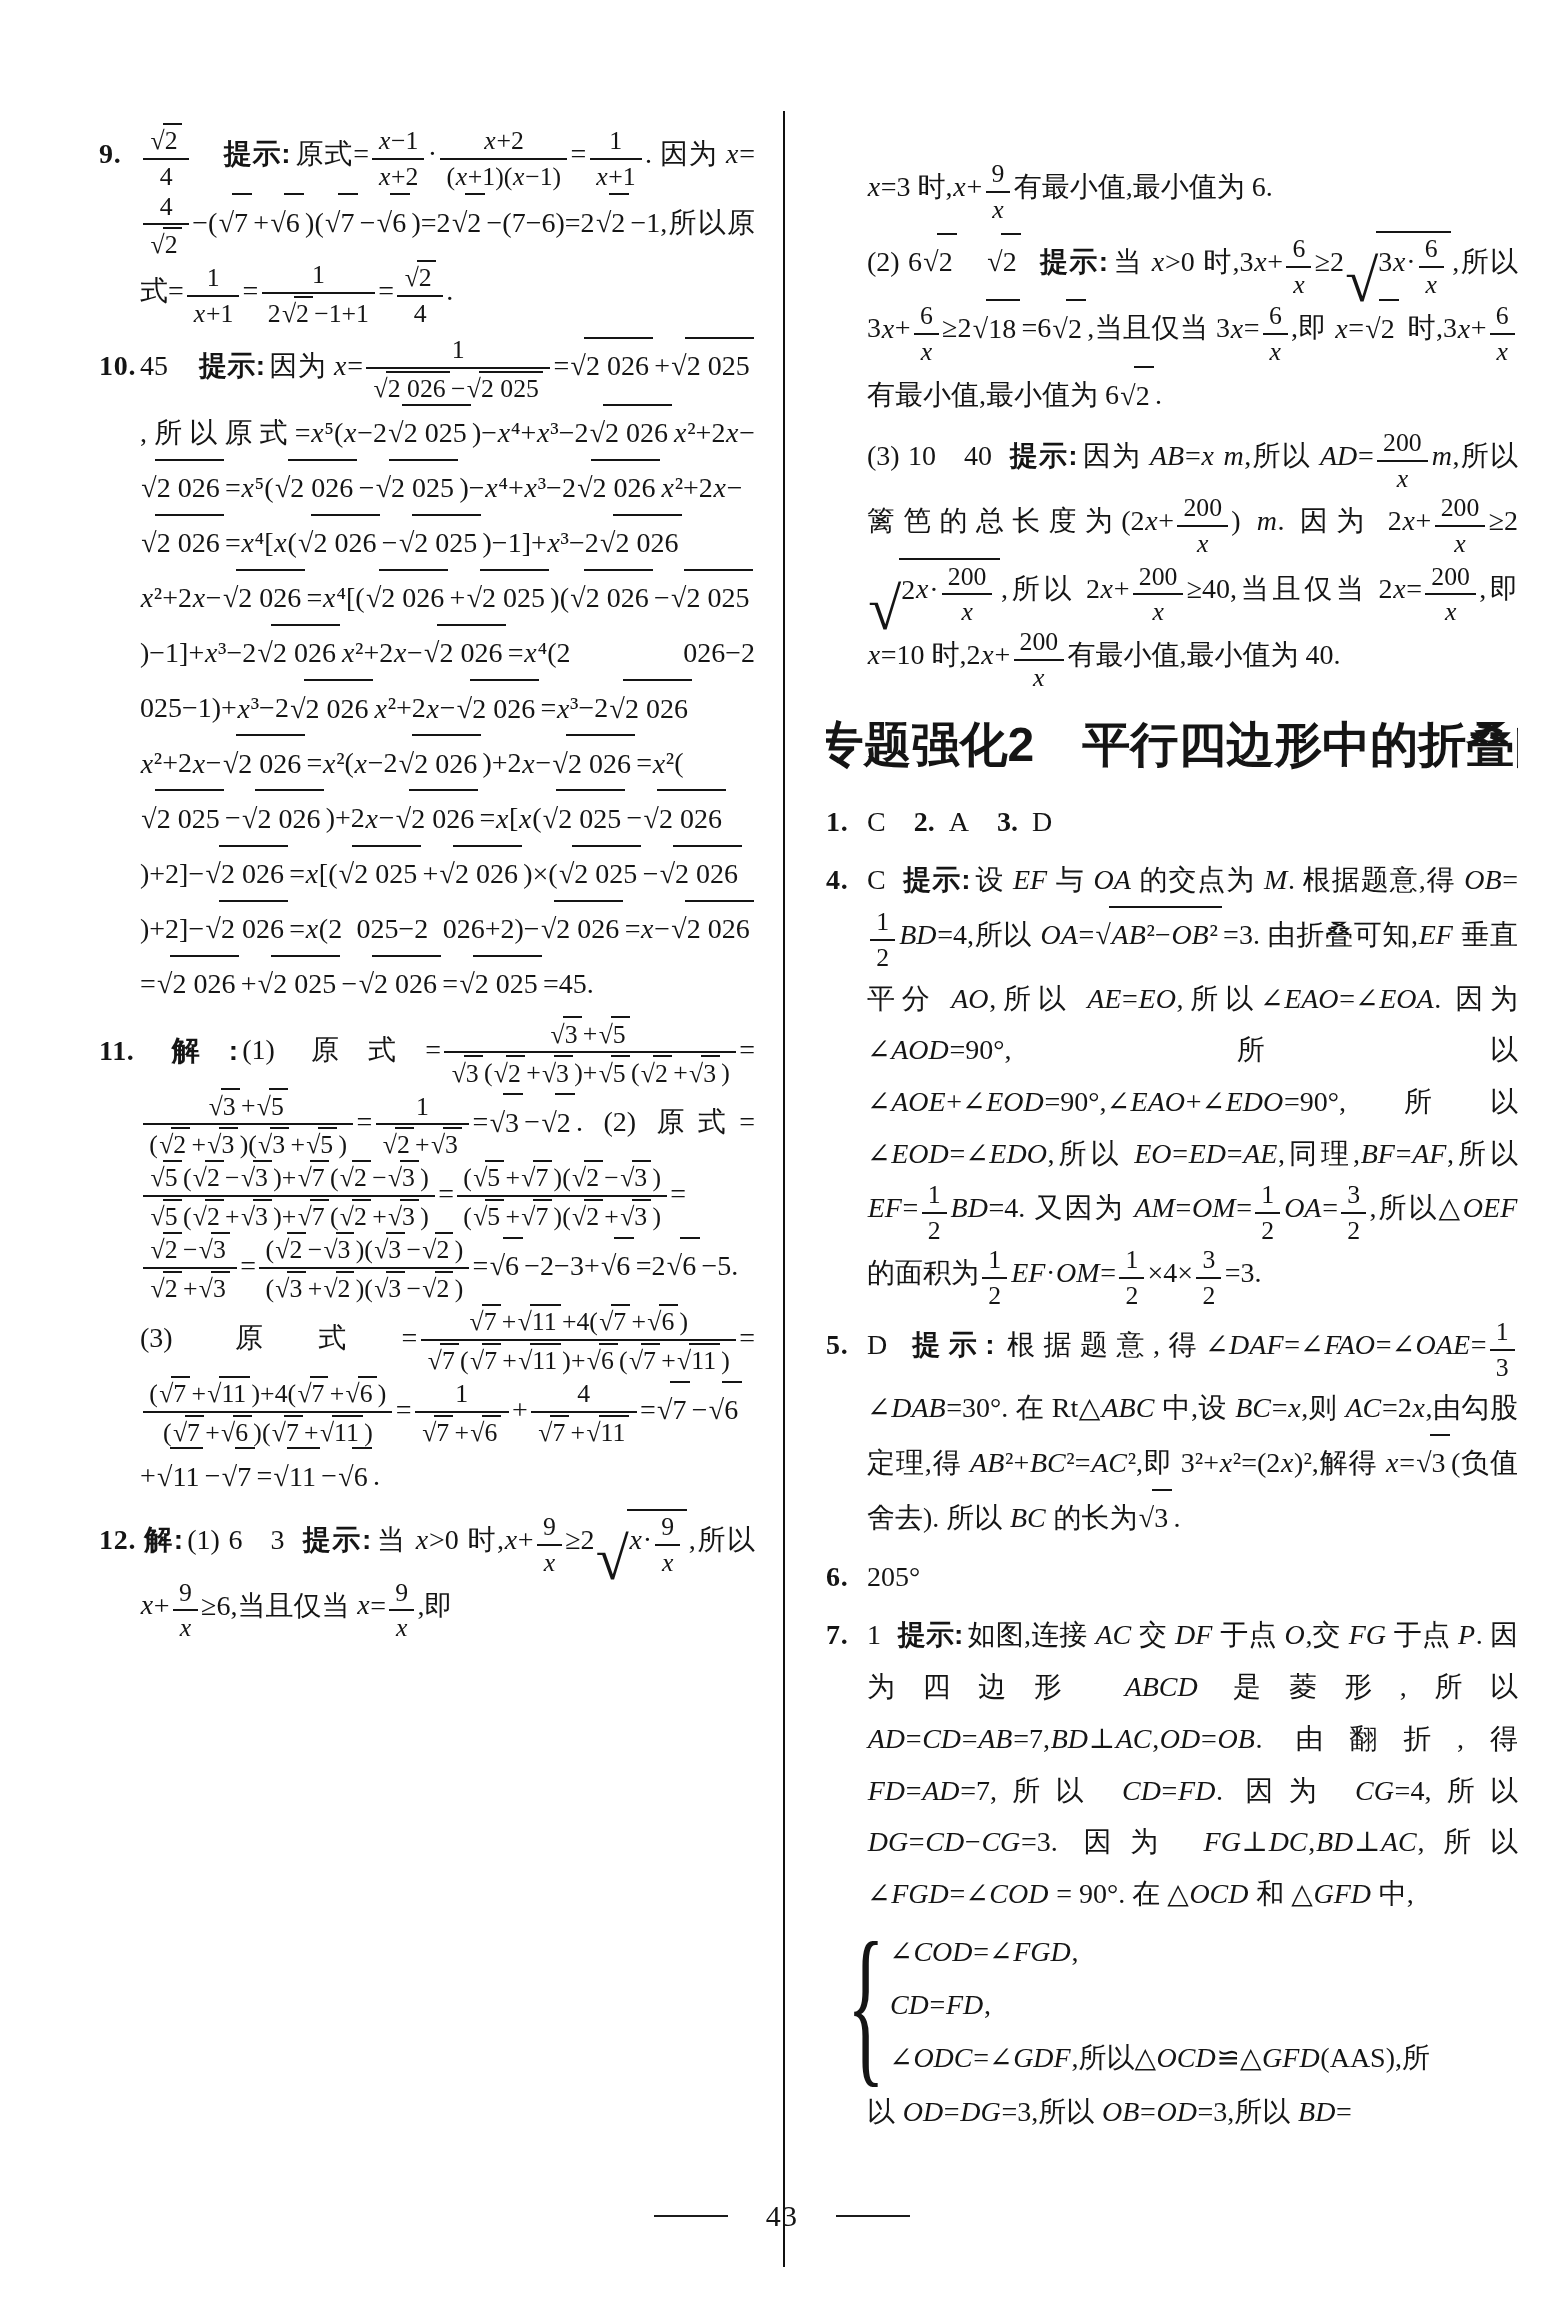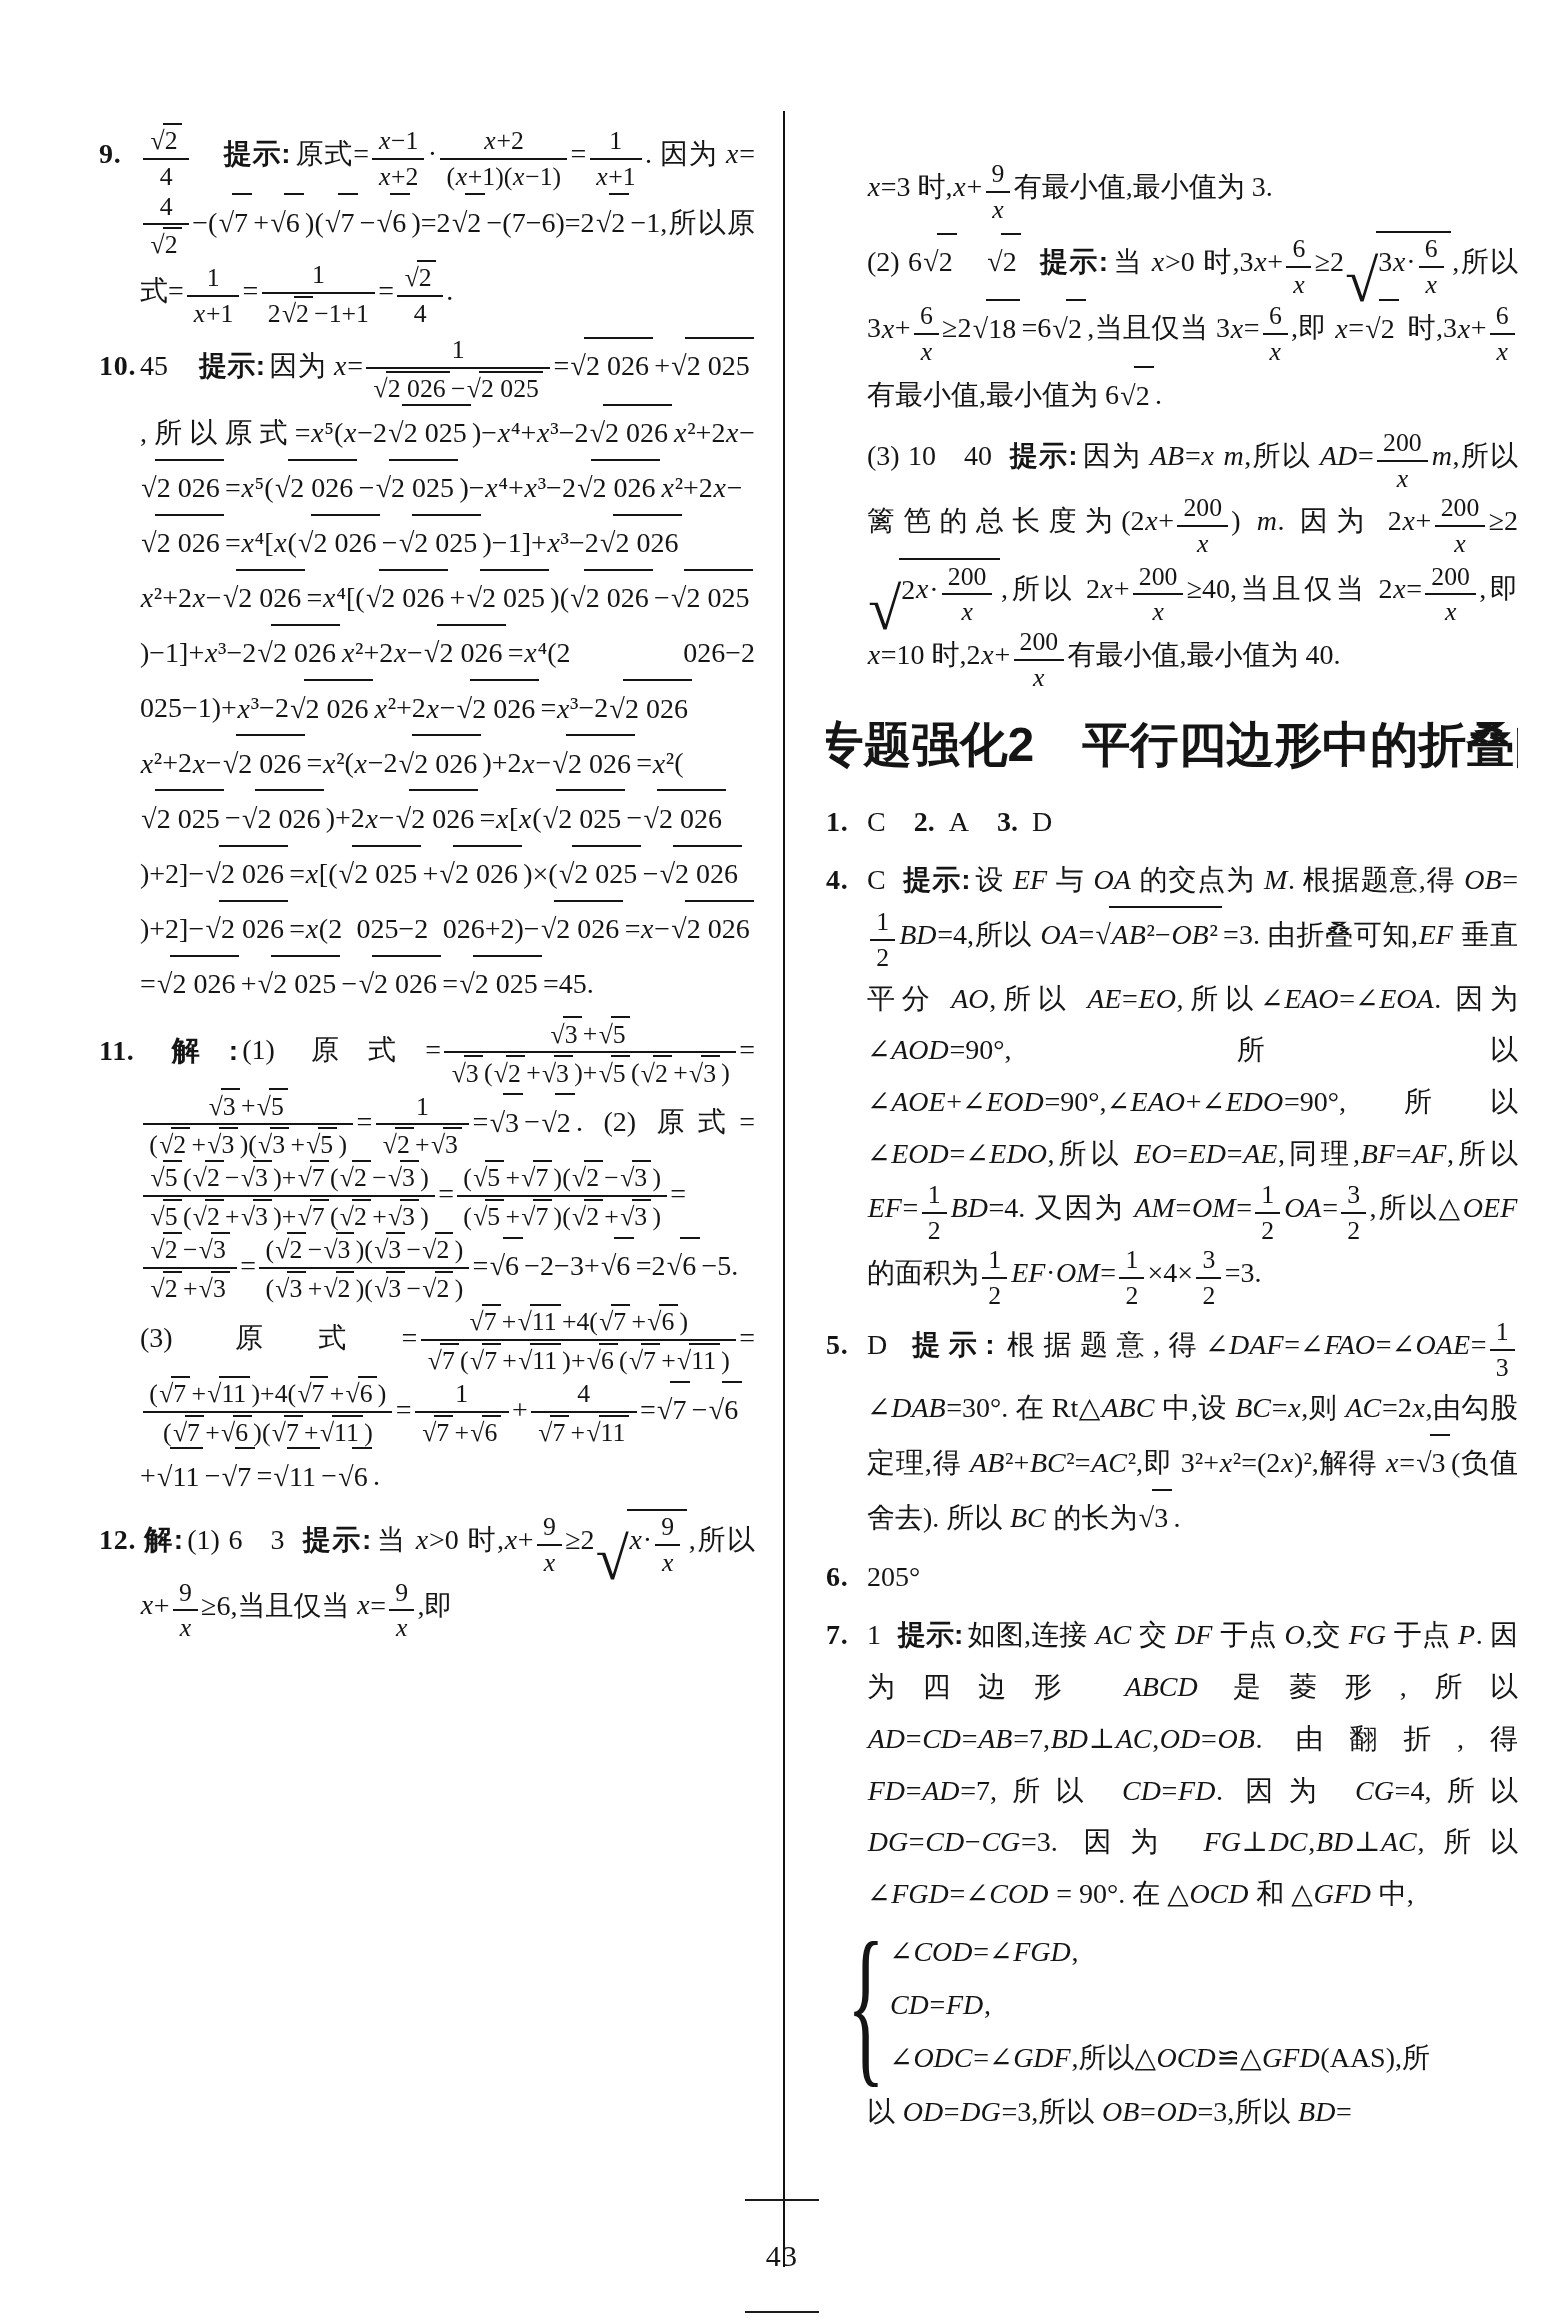--- a/index.html
+++ b/index.html
@@ -25,37 +25,37 @@
   .sq-c{display:inline-block;border-top:2px solid currentColor;padding:1.3px 4px 0 2px;margin-left:-2px;}
   .sq-big>.sq-r{font-size:2.15em;line-height:0;vertical-align:-0.5em;}
   .sec-header{font-family:"Liberation Sans","DejaVu Sans",sans-serif;font-weight:700;
       font-size:48px;line-height:1.5;margin:17px 0 14.5px -10.5px;white-space:nowrap;}
   .brace-row{display:flex;align-items:center;padding-left:20px;margin:2.6px 0 4px 0;}
   .brace-mark{font-size:175px;line-height:0.85;display:inline-block;transform:scaleX(0.45);
       transform-origin:center;margin:0 -18.4px 0 -22.4px;font-weight:400;}
   .brace-lines{display:flex;flex-direction:column;gap:4px;}
   .brace-line{line-height:1.75;white-space:nowrap;}
   .footer{position:absolute;left:0;right:0;top:2199px;display:flex;justify-content:center;
-      align-items:center;gap:38px;flex-direction:column;}
+      align-items:center;gap:38px;}
   .dash{width:74px;height:2px;background:#1c1c1c;}
   .pagenum{font-size:30px;letter-spacing:1.3px;}
 </style>
 </head>
 <body>
 
 <div class="page">
   <div class="col col-left" id="col-left">
       <div class="para item"><span class="inum">9.</span><span class="fr"><span class="fr-n"><span class="sq"><span class="sq-r">√</span><span class="sq-c"><span>2</span></span></span></span><span class="fr-d"><span>4</span></span></span><span>  </span><span class="lbl">提示:</span><span>原式=</span><span class="fr"><span class="fr-n"><span><i>x</i>−1</span></span><span class="fr-d"><span><i>x</i>+2</span></span></span><span>·</span><span class="fr"><span class="fr-n"><span><i>x</i>+2</span></span><span class="fr-d"><span>(<i>x</i>+1)(<i>x</i>−1)</span></span></span><span>=</span><span class="fr"><span class="fr-n"><span>1</span></span><span class="fr-d"><span><i>x</i>+1</span></span></span><span>. 因为 <i>x</i>=</span><span class="fr"><span class="fr-n"><span>4</span></span><span class="fr-d"><span class="sq"><span class="sq-r">√</span><span class="sq-c"><span>2</span></span></span></span></span><span>−(</span><span class="sq"><span class="sq-r">√</span><span class="sq-c"><span>7</span></span></span><span>+</span><span class="sq"><span class="sq-r">√</span><span class="sq-c"><span>6</span></span></span><span>)(</span><span class="sq"><span class="sq-r">√</span><span class="sq-c"><span>7</span></span></span><span>−</span><span class="sq"><span class="sq-r">√</span><span class="sq-c"><span>6</span></span></span><span>)=2</span><span class="sq"><span class="sq-r">√</span><span class="sq-c"><span>2</span></span></span><span>−(7−6)=2</span><span class="sq"><span class="sq-r">√</span><span class="sq-c"><span>2</span></span></span><span>−1,所以原式=</span><span class="fr"><span class="fr-n"><span>1</span></span><span class="fr-d"><span><i>x</i>+1</span></span></span><span>=</span><span class="fr"><span class="fr-n"><span>1</span></span><span class="fr-d"><span>2</span><span class="sq"><span class="sq-r">√</span><span class="sq-c"><span>2</span></span></span><span>−1+1</span></span></span><span>=</span><span class="fr"><span class="fr-n"><span class="sq"><span class="sq-r">√</span><span class="sq-c"><span>2</span></span></span></span><span class="fr-d"><span>4</span></span></span><span>.</span></div>
       <div class="para item"><span class="inum">10.</span><span class="up">45</span><span>  </span><span class="lbl">提示:</span><span>因为 <i>x</i>=</span><span class="fr"><span class="fr-n"><span>1</span></span><span class="fr-d"><span class="sq"><span class="sq-r">√</span><span class="sq-c"><span>2 026</span></span></span><span>−</span><span class="sq"><span class="sq-r">√</span><span class="sq-c"><span>2 025</span></span></span></span></span><span>=</span><span class="sq"><span class="sq-r">√</span><span class="sq-c"><span>2 026</span></span></span><span>+</span><span class="sq"><span class="sq-r">√</span><span class="sq-c"><span>2 025</span></span></span><span>,所以原式=<i>x</i>⁵(<i>x</i>−2</span><span class="sq"><span class="sq-r">√</span><span class="sq-c"><span>2 025</span></span></span><span>)−<i>x</i>⁴+<i>x</i>³−2</span><span class="sq"><span class="sq-r">√</span><span class="sq-c"><span>2 026</span></span></span><span><i>x</i>²+2<i>x</i>−</span><span class="sq"><span class="sq-r">√</span><span class="sq-c"><span>2 026</span></span></span><span>=<i>x</i>⁵(</span><span class="sq"><span class="sq-r">√</span><span class="sq-c"><span>2 026</span></span></span><span>−</span><span class="sq"><span class="sq-r">√</span><span class="sq-c"><span>2 025</span></span></span><span>)−<i>x</i>⁴+<i>x</i>³−2</span><span class="sq"><span class="sq-r">√</span><span class="sq-c"><span>2 026</span></span></span><span><i>x</i>²+2<i>x</i>−</span><span class="sq"><span class="sq-r">√</span><span class="sq-c"><span>2 026</span></span></span><span>=<i>x</i>⁴[<i>x</i>(</span><span class="sq"><span class="sq-r">√</span><span class="sq-c"><span>2 026</span></span></span><span>−</span><span class="sq"><span class="sq-r">√</span><span class="sq-c"><span>2 025</span></span></span><span>)−1]+<i>x</i>³−2</span><span class="sq"><span class="sq-r">√</span><span class="sq-c"><span>2 026</span></span></span><span><i>x</i>²+2<i>x</i>−</span><span class="sq"><span class="sq-r">√</span><span class="sq-c"><span>2 026</span></span></span><span>=<i>x</i>⁴[(</span><span class="sq"><span class="sq-r">√</span><span class="sq-c"><span>2 026</span></span></span><span>+</span><span class="sq"><span class="sq-r">√</span><span class="sq-c"><span>2 025</span></span></span><span>)(</span><span class="sq"><span class="sq-r">√</span><span class="sq-c"><span>2 026</span></span></span><span>−</span><span class="sq"><span class="sq-r">√</span><span class="sq-c"><span>2 025</span></span></span><span>)−1]+<i>x</i>³−2</span><span class="sq"><span class="sq-r">√</span><span class="sq-c"><span>2 026</span></span></span><span><i>x</i>²+2<i>x</i>−</span><span class="sq"><span class="sq-r">√</span><span class="sq-c"><span>2 026</span></span></span><span>=<i>x</i>⁴(2 026−2 025−1)+<i>x</i>³−2</span><span class="sq"><span class="sq-r">√</span><span class="sq-c"><span>2 026</span></span></span><span><i>x</i>²+2<i>x</i>−</span><span class="sq"><span class="sq-r">√</span><span class="sq-c"><span>2 026</span></span></span><span>=<i>x</i>³−2</span><span class="sq"><span class="sq-r">√</span><span class="sq-c"><span>2 026</span></span></span><span><i>x</i>²+2<i>x</i>−</span><span class="sq"><span class="sq-r">√</span><span class="sq-c"><span>2 026</span></span></span><span>=<i>x</i>²(<i>x</i>−2</span><span class="sq"><span class="sq-r">√</span><span class="sq-c"><span>2 026</span></span></span><span>)+2<i>x</i>−</span><span class="sq"><span class="sq-r">√</span><span class="sq-c"><span>2 026</span></span></span><span>=<i>x</i>²(</span><span class="sq"><span class="sq-r">√</span><span class="sq-c"><span>2 025</span></span></span><span>−</span><span class="sq"><span class="sq-r">√</span><span class="sq-c"><span>2 026</span></span></span><span>)+2<i>x</i>−</span><span class="sq"><span class="sq-r">√</span><span class="sq-c"><span>2 026</span></span></span><span>=<i>x</i>[<i>x</i>(</span><span class="sq"><span class="sq-r">√</span><span class="sq-c"><span>2 025</span></span></span><span>−</span><span class="sq"><span class="sq-r">√</span><span class="sq-c"><span>2 026</span></span></span><span>)+2]−</span><span class="sq"><span class="sq-r">√</span><span class="sq-c"><span>2 026</span></span></span><span>=<i>x</i>[(</span><span class="sq"><span class="sq-r">√</span><span class="sq-c"><span>2 025</span></span></span><span>+</span><span class="sq"><span class="sq-r">√</span><span class="sq-c"><span>2 026</span></span></span><span>)×(</span><span class="sq"><span class="sq-r">√</span><span class="sq-c"><span>2 025</span></span></span><span>−</span><span class="sq"><span class="sq-r">√</span><span class="sq-c"><span>2 026</span></span></span><span>)+2]−</span><span class="sq"><span class="sq-r">√</span><span class="sq-c"><span>2 026</span></span></span><span>=<i>x</i>(2 025−2 026+2)−</span><span class="sq"><span class="sq-r">√</span><span class="sq-c"><span>2 026</span></span></span><span>=<i>x</i>−</span><span class="sq"><span class="sq-r">√</span><span class="sq-c"><span>2 026</span></span></span><span>=</span><span class="sq"><span class="sq-r">√</span><span class="sq-c"><span>2 026</span></span></span><span>+</span><span class="sq"><span class="sq-r">√</span><span class="sq-c"><span>2 025</span></span></span><span>−</span><span class="sq"><span class="sq-r">√</span><span class="sq-c"><span>2 026</span></span></span><span>=</span><span class="sq"><span class="sq-r">√</span><span class="sq-c"><span>2 025</span></span></span><span>=45.</span></div>
       <div class="para item"><span class="inum">11.</span><span class="lbl">解:</span><span>(1) 原式=</span><span class="fr"><span class="fr-n"><span class="sq"><span class="sq-r">√</span><span class="sq-c"><span>3</span></span></span><span>+</span><span class="sq"><span class="sq-r">√</span><span class="sq-c"><span>5</span></span></span></span><span class="fr-d"><span class="sq"><span class="sq-r">√</span><span class="sq-c"><span>3</span></span></span><span>(</span><span class="sq"><span class="sq-r">√</span><span class="sq-c"><span>2</span></span></span><span>+</span><span class="sq"><span class="sq-r">√</span><span class="sq-c"><span>3</span></span></span><span>)+</span><span class="sq"><span class="sq-r">√</span><span class="sq-c"><span>5</span></span></span><span>(</span><span class="sq"><span class="sq-r">√</span><span class="sq-c"><span>2</span></span></span><span>+</span><span class="sq"><span class="sq-r">√</span><span class="sq-c"><span>3</span></span></span><span>)</span></span></span><span>=</span><span class="fr"><span class="fr-n"><span class="sq"><span class="sq-r">√</span><span class="sq-c"><span>3</span></span></span><span>+</span><span class="sq"><span class="sq-r">√</span><span class="sq-c"><span>5</span></span></span></span><span class="fr-d"><span>(</span><span class="sq"><span class="sq-r">√</span><span class="sq-c"><span>2</span></span></span><span>+</span><span class="sq"><span class="sq-r">√</span><span class="sq-c"><span>3</span></span></span><span>)(</span><span class="sq"><span class="sq-r">√</span><span class="sq-c"><span>3</span></span></span><span>+</span><span class="sq"><span class="sq-r">√</span><span class="sq-c"><span>5</span></span></span><span>)</span></span></span><span>=</span><span class="fr"><span class="fr-n"><span>1</span></span><span class="fr-d"><span class="sq"><span class="sq-r">√</span><span class="sq-c"><span>2</span></span></span><span>+</span><span class="sq"><span class="sq-r">√</span><span class="sq-c"><span>3</span></span></span></span></span><span>=</span><span class="sq"><span class="sq-r">√</span><span class="sq-c"><span>3</span></span></span><span>−</span><span class="sq"><span class="sq-r">√</span><span class="sq-c"><span>2</span></span></span><span>. </span><span>(2) 原式=</span><span class="fr"><span class="fr-n"><span class="sq"><span class="sq-r">√</span><span class="sq-c"><span>5</span></span></span><span>(</span><span class="sq"><span class="sq-r">√</span><span class="sq-c"><span>2</span></span></span><span>−</span><span class="sq"><span class="sq-r">√</span><span class="sq-c"><span>3</span></span></span><span>)+</span><span class="sq"><span class="sq-r">√</span><span class="sq-c"><span>7</span></span></span><span>(</span><span class="sq"><span class="sq-r">√</span><span class="sq-c"><span>2</span></span></span><span>−</span><span class="sq"><span class="sq-r">√</span><span class="sq-c"><span>3</span></span></span><span>)</span></span><span class="fr-d"><span class="sq"><span class="sq-r">√</span><span class="sq-c"><span>5</span></span></span><span>(</span><span class="sq"><span class="sq-r">√</span><span class="sq-c"><span>2</span></span></span><span>+</span><span class="sq"><span class="sq-r">√</span><span class="sq-c"><span>3</span></span></span><span>)+</span><span class="sq"><span class="sq-r">√</span><span class="sq-c"><span>7</span></span></span><span>(</span><span class="sq"><span class="sq-r">√</span><span class="sq-c"><span>2</span></span></span><span>+</span><span class="sq"><span class="sq-r">√</span><span class="sq-c"><span>3</span></span></span><span>)</span></span></span><span>=</span><span class="fr"><span class="fr-n"><span>(</span><span class="sq"><span class="sq-r">√</span><span class="sq-c"><span>5</span></span></span><span>+</span><span class="sq"><span class="sq-r">√</span><span class="sq-c"><span>7</span></span></span><span>)(</span><span class="sq"><span class="sq-r">√</span><span class="sq-c"><span>2</span></span></span><span>−</span><span class="sq"><span class="sq-r">√</span><span class="sq-c"><span>3</span></span></span><span>)</span></span><span class="fr-d"><span>(</span><span class="sq"><span class="sq-r">√</span><span class="sq-c"><span>5</span></span></span><span>+</span><span class="sq"><span class="sq-r">√</span><span class="sq-c"><span>7</span></span></span><span>)(</span><span class="sq"><span class="sq-r">√</span><span class="sq-c"><span>2</span></span></span><span>+</span><span class="sq"><span class="sq-r">√</span><span class="sq-c"><span>3</span></span></span><span>)</span></span></span><span>=</span><span class="fr"><span class="fr-n"><span class="sq"><span class="sq-r">√</span><span class="sq-c"><span>2</span></span></span><span>−</span><span class="sq"><span class="sq-r">√</span><span class="sq-c"><span>3</span></span></span></span><span class="fr-d"><span class="sq"><span class="sq-r">√</span><span class="sq-c"><span>2</span></span></span><span>+</span><span class="sq"><span class="sq-r">√</span><span class="sq-c"><span>3</span></span></span></span></span><span>=</span><span class="fr"><span class="fr-n"><span>(</span><span class="sq"><span class="sq-r">√</span><span class="sq-c"><span>2</span></span></span><span>−</span><span class="sq"><span class="sq-r">√</span><span class="sq-c"><span>3</span></span></span><span>)(</span><span class="sq"><span class="sq-r">√</span><span class="sq-c"><span>3</span></span></span><span>−</span><span class="sq"><span class="sq-r">√</span><span class="sq-c"><span>2</span></span></span><span>)</span></span><span class="fr-d"><span>(</span><span class="sq"><span class="sq-r">√</span><span class="sq-c"><span>3</span></span></span><span>+</span><span class="sq"><span class="sq-r">√</span><span class="sq-c"><span>2</span></span></span><span>)(</span><span class="sq"><span class="sq-r">√</span><span class="sq-c"><span>3</span></span></span><span>−</span><span class="sq"><span class="sq-r">√</span><span class="sq-c"><span>2</span></span></span><span>)</span></span></span><span>=</span><span class="sq"><span class="sq-r">√</span><span class="sq-c"><span>6</span></span></span><span>−2−3+</span><span class="sq"><span class="sq-r">√</span><span class="sq-c"><span>6</span></span></span><span>=2</span><span class="sq"><span class="sq-r">√</span><span class="sq-c"><span>6</span></span></span><span>−5. </span><span>(3) 原式=</span><span class="fr"><span class="fr-n"><span class="sq"><span class="sq-r">√</span><span class="sq-c"><span>7</span></span></span><span>+</span><span class="sq"><span class="sq-r">√</span><span class="sq-c"><span>11</span></span></span><span>+4(</span><span class="sq"><span class="sq-r">√</span><span class="sq-c"><span>7</span></span></span><span>+</span><span class="sq"><span class="sq-r">√</span><span class="sq-c"><span>6</span></span></span><span>)</span></span><span class="fr-d"><span class="sq"><span class="sq-r">√</span><span class="sq-c"><span>7</span></span></span><span>(</span><span class="sq"><span class="sq-r">√</span><span class="sq-c"><span>7</span></span></span><span>+</span><span class="sq"><span class="sq-r">√</span><span class="sq-c"><span>11</span></span></span><span>)+</span><span class="sq"><span class="sq-r">√</span><span class="sq-c"><span>6</span></span></span><span>(</span><span class="sq"><span class="sq-r">√</span><span class="sq-c"><span>7</span></span></span><span>+</span><span class="sq"><span class="sq-r">√</span><span class="sq-c"><span>11</span></span></span><span>)</span></span></span><span>=</span><span class="fr"><span class="fr-n"><span>(</span><span class="sq"><span class="sq-r">√</span><span class="sq-c"><span>7</span></span></span><span>+</span><span class="sq"><span class="sq-r">√</span><span class="sq-c"><span>11</span></span></span><span>)+4(</span><span class="sq"><span class="sq-r">√</span><span class="sq-c"><span>7</span></span></span><span>+</span><span class="sq"><span class="sq-r">√</span><span class="sq-c"><span>6</span></span></span><span>)</span></span><span class="fr-d"><span>(</span><span class="sq"><span class="sq-r">√</span><span class="sq-c"><span>7</span></span></span><span>+</span><span class="sq"><span class="sq-r">√</span><span class="sq-c"><span>6</span></span></span><span>)(</span><span class="sq"><span class="sq-r">√</span><span class="sq-c"><span>7</span></span></span><span>+</span><span class="sq"><span class="sq-r">√</span><span class="sq-c"><span>11</span></span></span><span>)</span></span></span><span>=</span><span class="fr"><span class="fr-n"><span>1</span></span><span class="fr-d"><span class="sq"><span class="sq-r">√</span><span class="sq-c"><span>7</span></span></span><span>+</span><span class="sq"><span class="sq-r">√</span><span class="sq-c"><span>6</span></span></span></span></span><span>+</span><span class="fr"><span class="fr-n"><span>4</span></span><span class="fr-d"><span class="sq"><span class="sq-r">√</span><span class="sq-c"><span>7</span></span></span><span>+</span><span class="sq"><span class="sq-r">√</span><span class="sq-c"><span>11</span></span></span></span></span><span>=</span><span class="sq"><span class="sq-r">√</span><span class="sq-c"><span>7</span></span></span><span>−</span><span class="sq"><span class="sq-r">√</span><span class="sq-c"><span>6</span></span></span><span>+</span><span class="sq"><span class="sq-r">√</span><span class="sq-c"><span>11</span></span></span><span>−</span><span class="sq"><span class="sq-r">√</span><span class="sq-c"><span>7</span></span></span><span>=</span><span class="sq"><span class="sq-r">√</span><span class="sq-c"><span>11</span></span></span><span>−</span><span class="sq"><span class="sq-r">√</span><span class="sq-c"><span>6</span></span></span><span>.</span></div>
       <div class="para item"><span class="inum">12.</span><span class="lbl">解:</span><span>(1) </span><span class="up">6 3</span><span> </span><span class="lbl">提示:</span><span>当 <i>x</i>&gt;0 时,<i>x</i>+</span><span class="fr"><span class="fr-n"><span>9</span></span><span class="fr-d"><span><i>x</i></span></span></span><span>≥2</span><span class="sq sq-big"><span class="sq-r">√</span><span class="sq-c"><span><i>x</i>·</span><span class="fr"><span class="fr-n"><span>9</span></span><span class="fr-d"><span><i>x</i></span></span></span></span></span><span>,所以 <i>x</i>+</span><span class="fr"><span class="fr-n"><span>9</span></span><span class="fr-d"><span><i>x</i></span></span></span><span>≥6,当且仅当 <i>x</i>=</span><span class="fr"><span class="fr-n"><span>9</span></span><span class="fr-d"><span><i>x</i></span></span></span><span>,即</span></div>
     </div>
   <div class="divider"></div>
   <div class="col col-right" id="col-right">
-      <div class="para cont"><span><i>x</i>=3 时,<i>x</i>+</span><span class="fr"><span class="fr-n"><span>9</span></span><span class="fr-d"><span><i>x</i></span></span></span><span>有最小值,最小值为 3.</span></div>
+      <div class="para cont"><span><i>x</i>=3 时,<i>x</i>+</span><span class="fr"><span class="fr-n"><span>9</span></span><span class="fr-d"><span><i>x</i></span></span></span><span>有最小值,最小值为 6.</span></div>
       <div class="para cont"><span>(2) 6</span><span class="sq"><span class="sq-r">√</span><span class="sq-c"><span>2</span></span></span><span> </span><span class="sq"><span class="sq-r">√</span><span class="sq-c"><span>2</span></span></span><span> </span><span class="lbl">提示:</span><span>当 <i>x</i>&gt;0 时,3<i>x</i>+</span><span class="fr"><span class="fr-n"><span>6</span></span><span class="fr-d"><span><i>x</i></span></span></span><span>≥2</span><span class="sq sq-big"><span class="sq-r">√</span><span class="sq-c"><span>3<i>x</i>·</span><span class="fr"><span class="fr-n"><span>6</span></span><span class="fr-d"><span><i>x</i></span></span></span></span></span><span>,所以 3<i>x</i>+</span><span class="fr"><span class="fr-n"><span>6</span></span><span class="fr-d"><span><i>x</i></span></span></span><span>≥2</span><span class="sq"><span class="sq-r">√</span><span class="sq-c"><span>18</span></span></span><span>=6</span><span class="sq"><span class="sq-r">√</span><span class="sq-c"><span>2</span></span></span><span>,当且仅当 3<i>x</i>=</span><span class="fr"><span class="fr-n"><span>6</span></span><span class="fr-d"><span><i>x</i></span></span></span><span>,即 <i>x</i>=</span><span class="sq"><span class="sq-r">√</span><span class="sq-c"><span>2</span></span></span><span> 时,3<i>x</i>+</span><span class="fr"><span class="fr-n"><span>6</span></span><span class="fr-d"><span><i>x</i></span></span></span><span>有最小值,最小值为 6</span><span class="sq"><span class="sq-r">√</span><span class="sq-c"><span>2</span></span></span><span>.</span></div>
       <div class="para cont"><span>(3) </span><span class="up">10 40</span><span> </span><span class="lbl">提示:</span><span>因为 <i>AB</i>=<i>x</i> <i>m</i>,所以 <i>AD</i>=</span><span class="fr"><span class="fr-n"><span>200</span></span><span class="fr-d"><span><i>x</i></span></span></span><span><i>m</i>,所以篱笆的总长度为(2<i>x</i>+</span><span class="fr"><span class="fr-n"><span>200</span></span><span class="fr-d"><span><i>x</i></span></span></span><span>) <i>m</i>. 因为 2<i>x</i>+</span><span class="fr"><span class="fr-n"><span>200</span></span><span class="fr-d"><span><i>x</i></span></span></span><span>≥2</span><span class="sq sq-big"><span class="sq-r">√</span><span class="sq-c"><span>2<i>x</i>·</span><span class="fr"><span class="fr-n"><span>200</span></span><span class="fr-d"><span><i>x</i></span></span></span></span></span><span>,所以 2<i>x</i>+</span><span class="fr"><span class="fr-n"><span>200</span></span><span class="fr-d"><span><i>x</i></span></span></span><span>≥40,当且仅当 2<i>x</i>=</span><span class="fr"><span class="fr-n"><span>200</span></span><span class="fr-d"><span><i>x</i></span></span></span><span>,即 <i>x</i>=10 时,2<i>x</i>+</span><span class="fr"><span class="fr-n"><span>200</span></span><span class="fr-d"><span><i>x</i></span></span></span><span>有最小值,最小值为 40.</span></div>
       <div class="sec-header"><span>专题强化2　平行四边形中的折叠问题</span></div>
       <div class="para item"><span class="inum">1.</span><span class="up">C </span><span class="numb">2.</span><span class="up"> A </span><span class="numb">3.</span><span class="up"> D</span></div>
       <div class="para item"><span class="inum">4.</span><span class="up">C</span><span> </span><span class="lbl">提示:</span><span>设 <i>EF</i> 与 <i>OA</i> 的交点为 <i>M</i>. 根据题意,得 <i>OB</i>=</span><span class="fr"><span class="fr-n"><span>1</span></span><span class="fr-d"><span>2</span></span></span><span><i>BD</i>=4,所以 <i>OA</i>=</span><span class="sq"><span class="sq-r">√</span><span class="sq-c"><span><i>AB</i>²−<i>OB</i>²</span></span></span><span>=3. 由折叠可知,<i>EF</i> 垂直平分 <i>AO</i>,所以 <i>AE</i>=<i>EO</i>,所以∠<i>EAO</i>=∠<i>EOA</i>. 因为∠<i>AOD</i>=90°,所以∠<i>AOE</i>+∠<i>EOD</i>=90°,∠<i>EAO</i>+∠<i>EDO</i>=90°,所以∠<i>EOD</i>=∠<i>EDO</i>,所以 <i>EO</i>=<i>ED</i>=<i>AE</i>,同理,<i>BF</i>=<i>AF</i>,所以 <i>EF</i>=</span><span class="fr"><span class="fr-n"><span>1</span></span><span class="fr-d"><span>2</span></span></span><span><i>BD</i>=4. 又因为 <i>AM</i>=<i>OM</i>=</span><span class="fr"><span class="fr-n"><span>1</span></span><span class="fr-d"><span>2</span></span></span><span><i>OA</i>=</span><span class="fr"><span class="fr-n"><span>3</span></span><span class="fr-d"><span>2</span></span></span><span>,所以△<i>OEF</i> 的面积为</span><span class="fr"><span class="fr-n"><span>1</span></span><span class="fr-d"><span>2</span></span></span><span><i>EF</i>·<i>OM</i>=</span><span class="fr"><span class="fr-n"><span>1</span></span><span class="fr-d"><span>2</span></span></span><span>×4×</span><span class="fr"><span class="fr-n"><span>3</span></span><span class="fr-d"><span>2</span></span></span><span>=3.</span></div>
       <div class="para item"><span class="inum">5.</span><span class="up">D</span><span> </span><span class="lbl">提示:</span><span>根据题意,得∠<i>DAF</i>=∠<i>FAO</i>=∠<i>OAE</i>=</span><span class="fr"><span class="fr-n"><span>1</span></span><span class="fr-d"><span>3</span></span></span><span>∠<i>DAB</i>=30°. 在 </span><span class="up">Rt</span><span>△<i>ABC</i> 中,设 <i>BC</i>=<i>x</i>,则 <i>AC</i>=2<i>x</i>,由勾股定理,得 <i>AB</i>²+<i>BC</i>²=<i>AC</i>²,即 3²+<i>x</i>²=(2<i>x</i>)²,解得 <i>x</i>=</span><span class="sq"><span class="sq-r">√</span><span class="sq-c"><span>3</span></span></span><span>(负值舍去). 所以 <i>BC</i> 的长为</span><span class="sq"><span class="sq-r">√</span><span class="sq-c"><span>3</span></span></span><span>.</span></div>
       <div class="para item"><span class="inum">6.</span><span class="up">205°</span></div>
       <div class="para item"><span class="inum">7.</span><span class="up">1</span><span> </span><span class="lbl">提示:</span><span>如图,连接 <i>AC</i> 交 <i>DF</i> 于点 <i>O</i>,交 <i>FG</i> 于点 <i>P</i>. 因为四边形 <i>ABCD</i> 是菱形,所以 <i>AD</i>=<i>CD</i>=<i>AB</i>=7,<i>BD</i>⊥<i>AC</i>,<i>OD</i>=<i>OB</i>. 由翻折,得 <i>FD</i>=<i>AD</i>=7,所以 <i>CD</i>=<i>FD</i>. 因为 <i>CG</i>=4,所以 <i>DG</i>=<i>CD</i>−<i>CG</i>=3. 因为 <i>FG</i>⊥<i>DC</i>,<i>BD</i>⊥<i>AC</i>,所以∠<i>FGD</i>=∠<i>COD</i> = 90°. 在 △<i>OCD</i> 和 △<i>GFD</i> 中,</span></div>
       <div class="brace-row">
         <span class="brace-mark">{</span>

